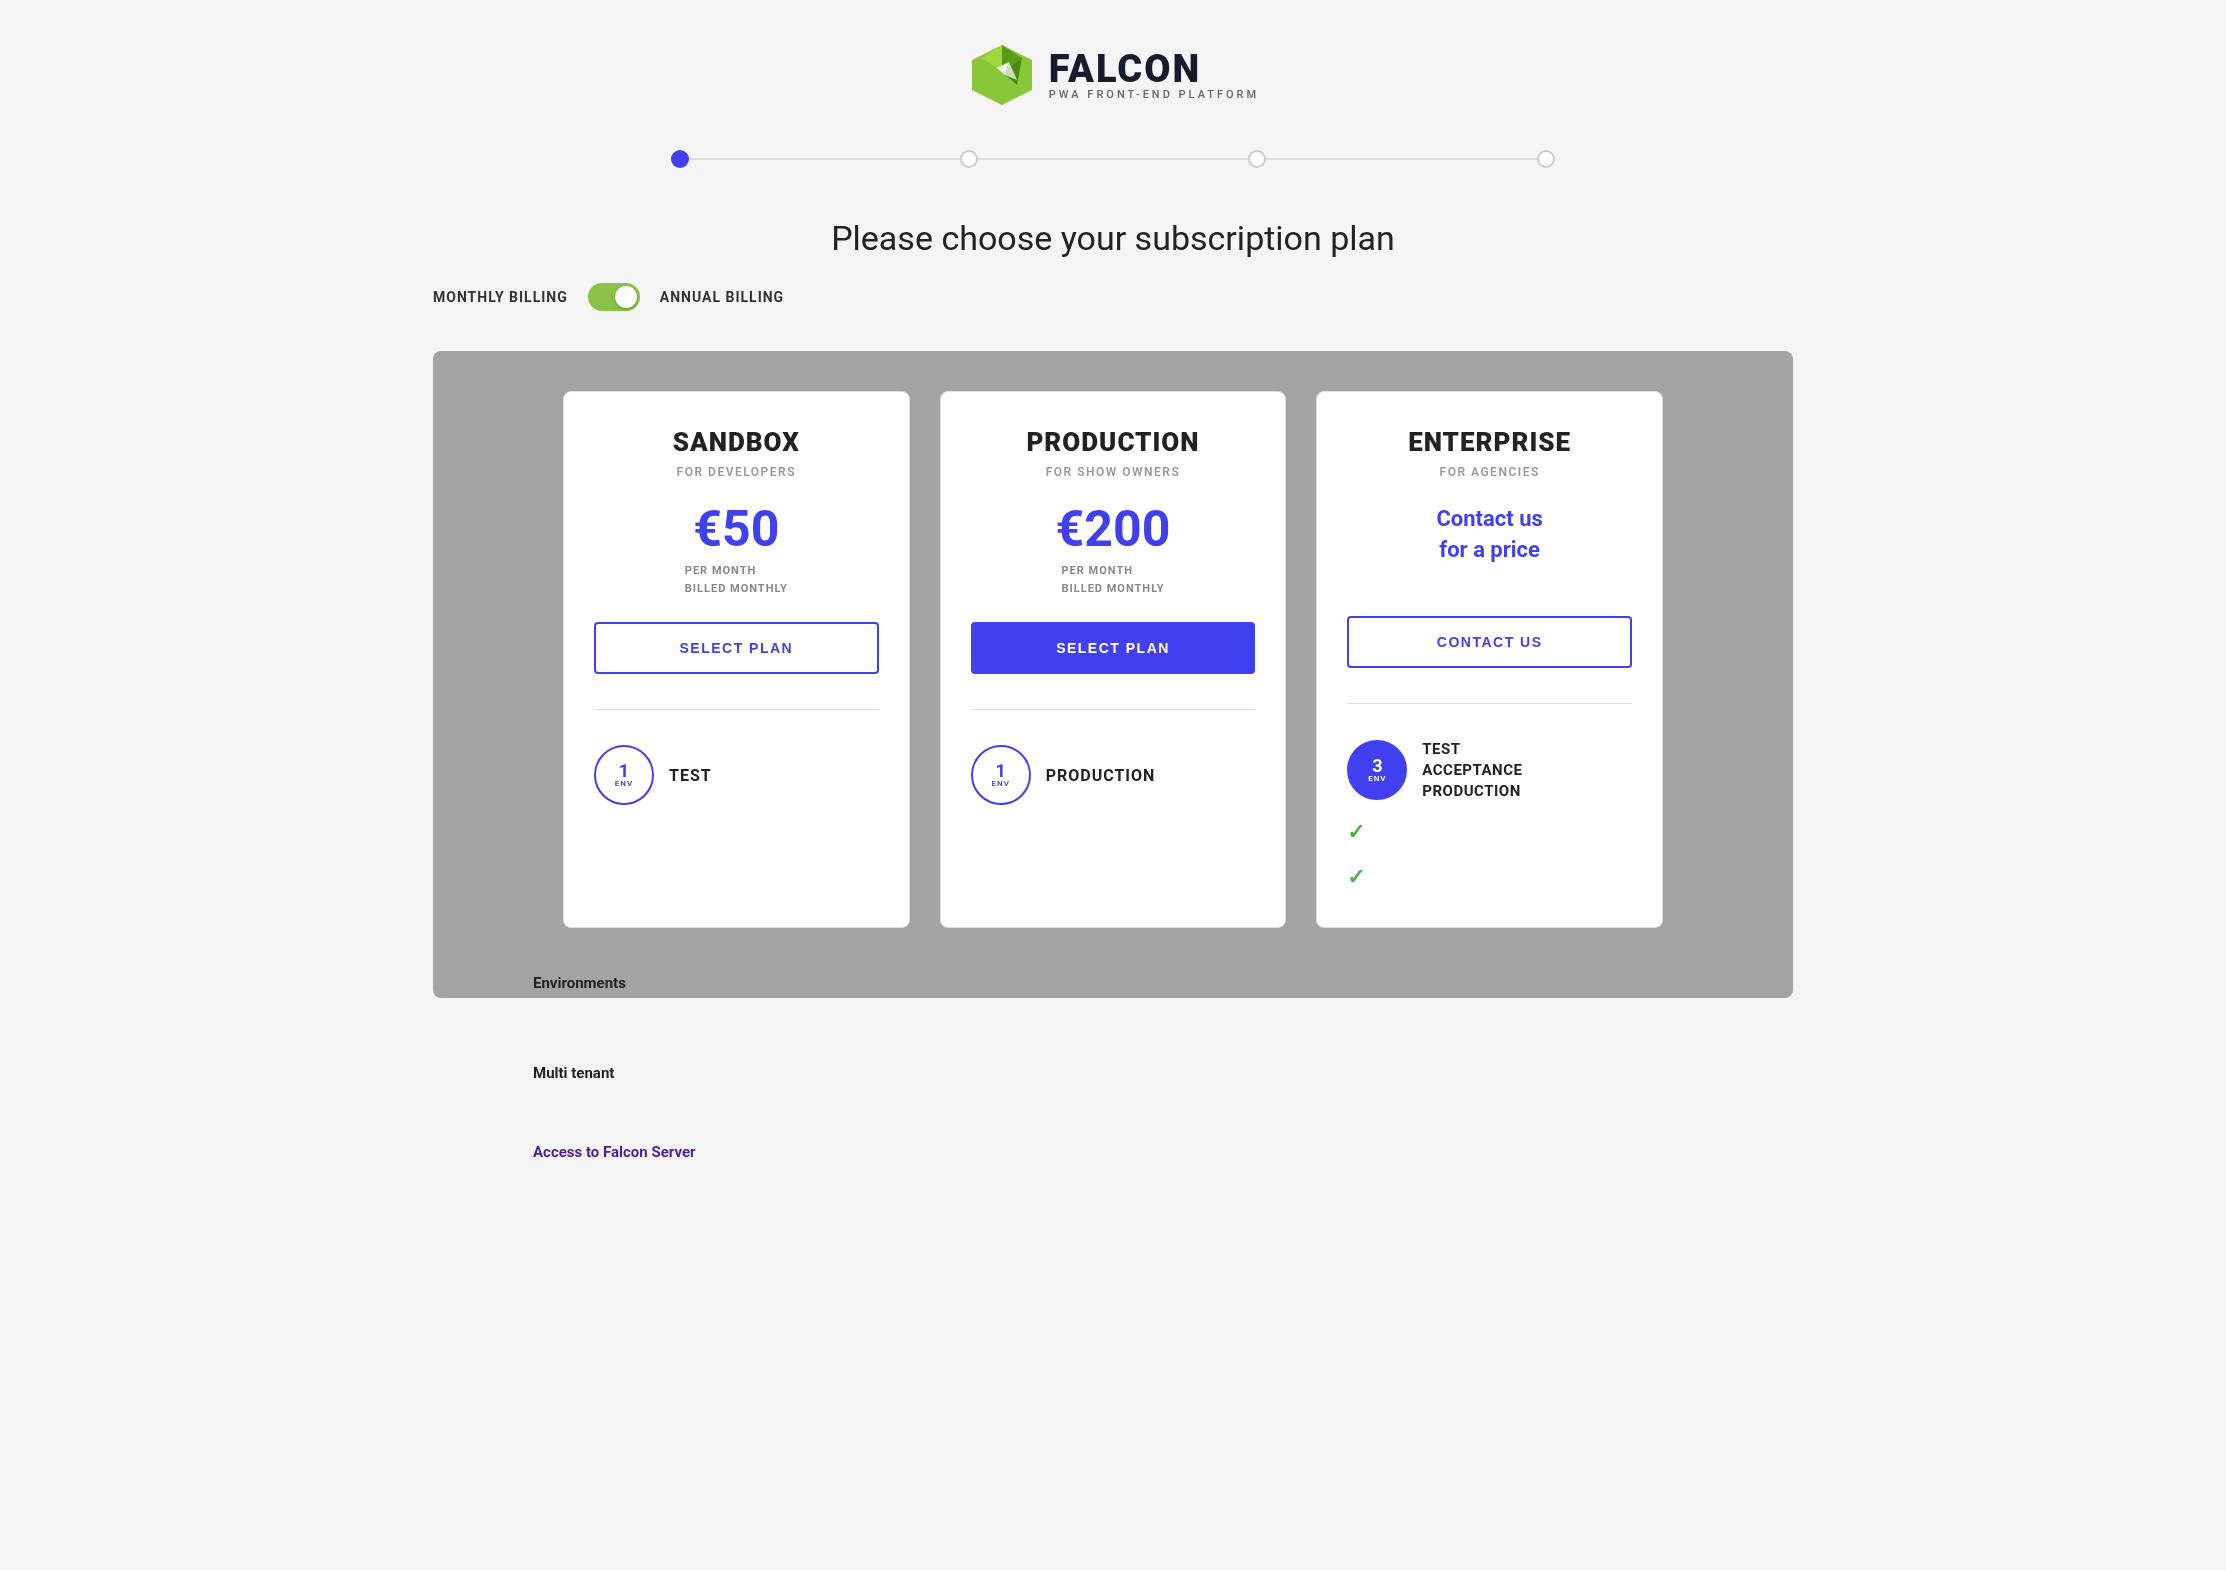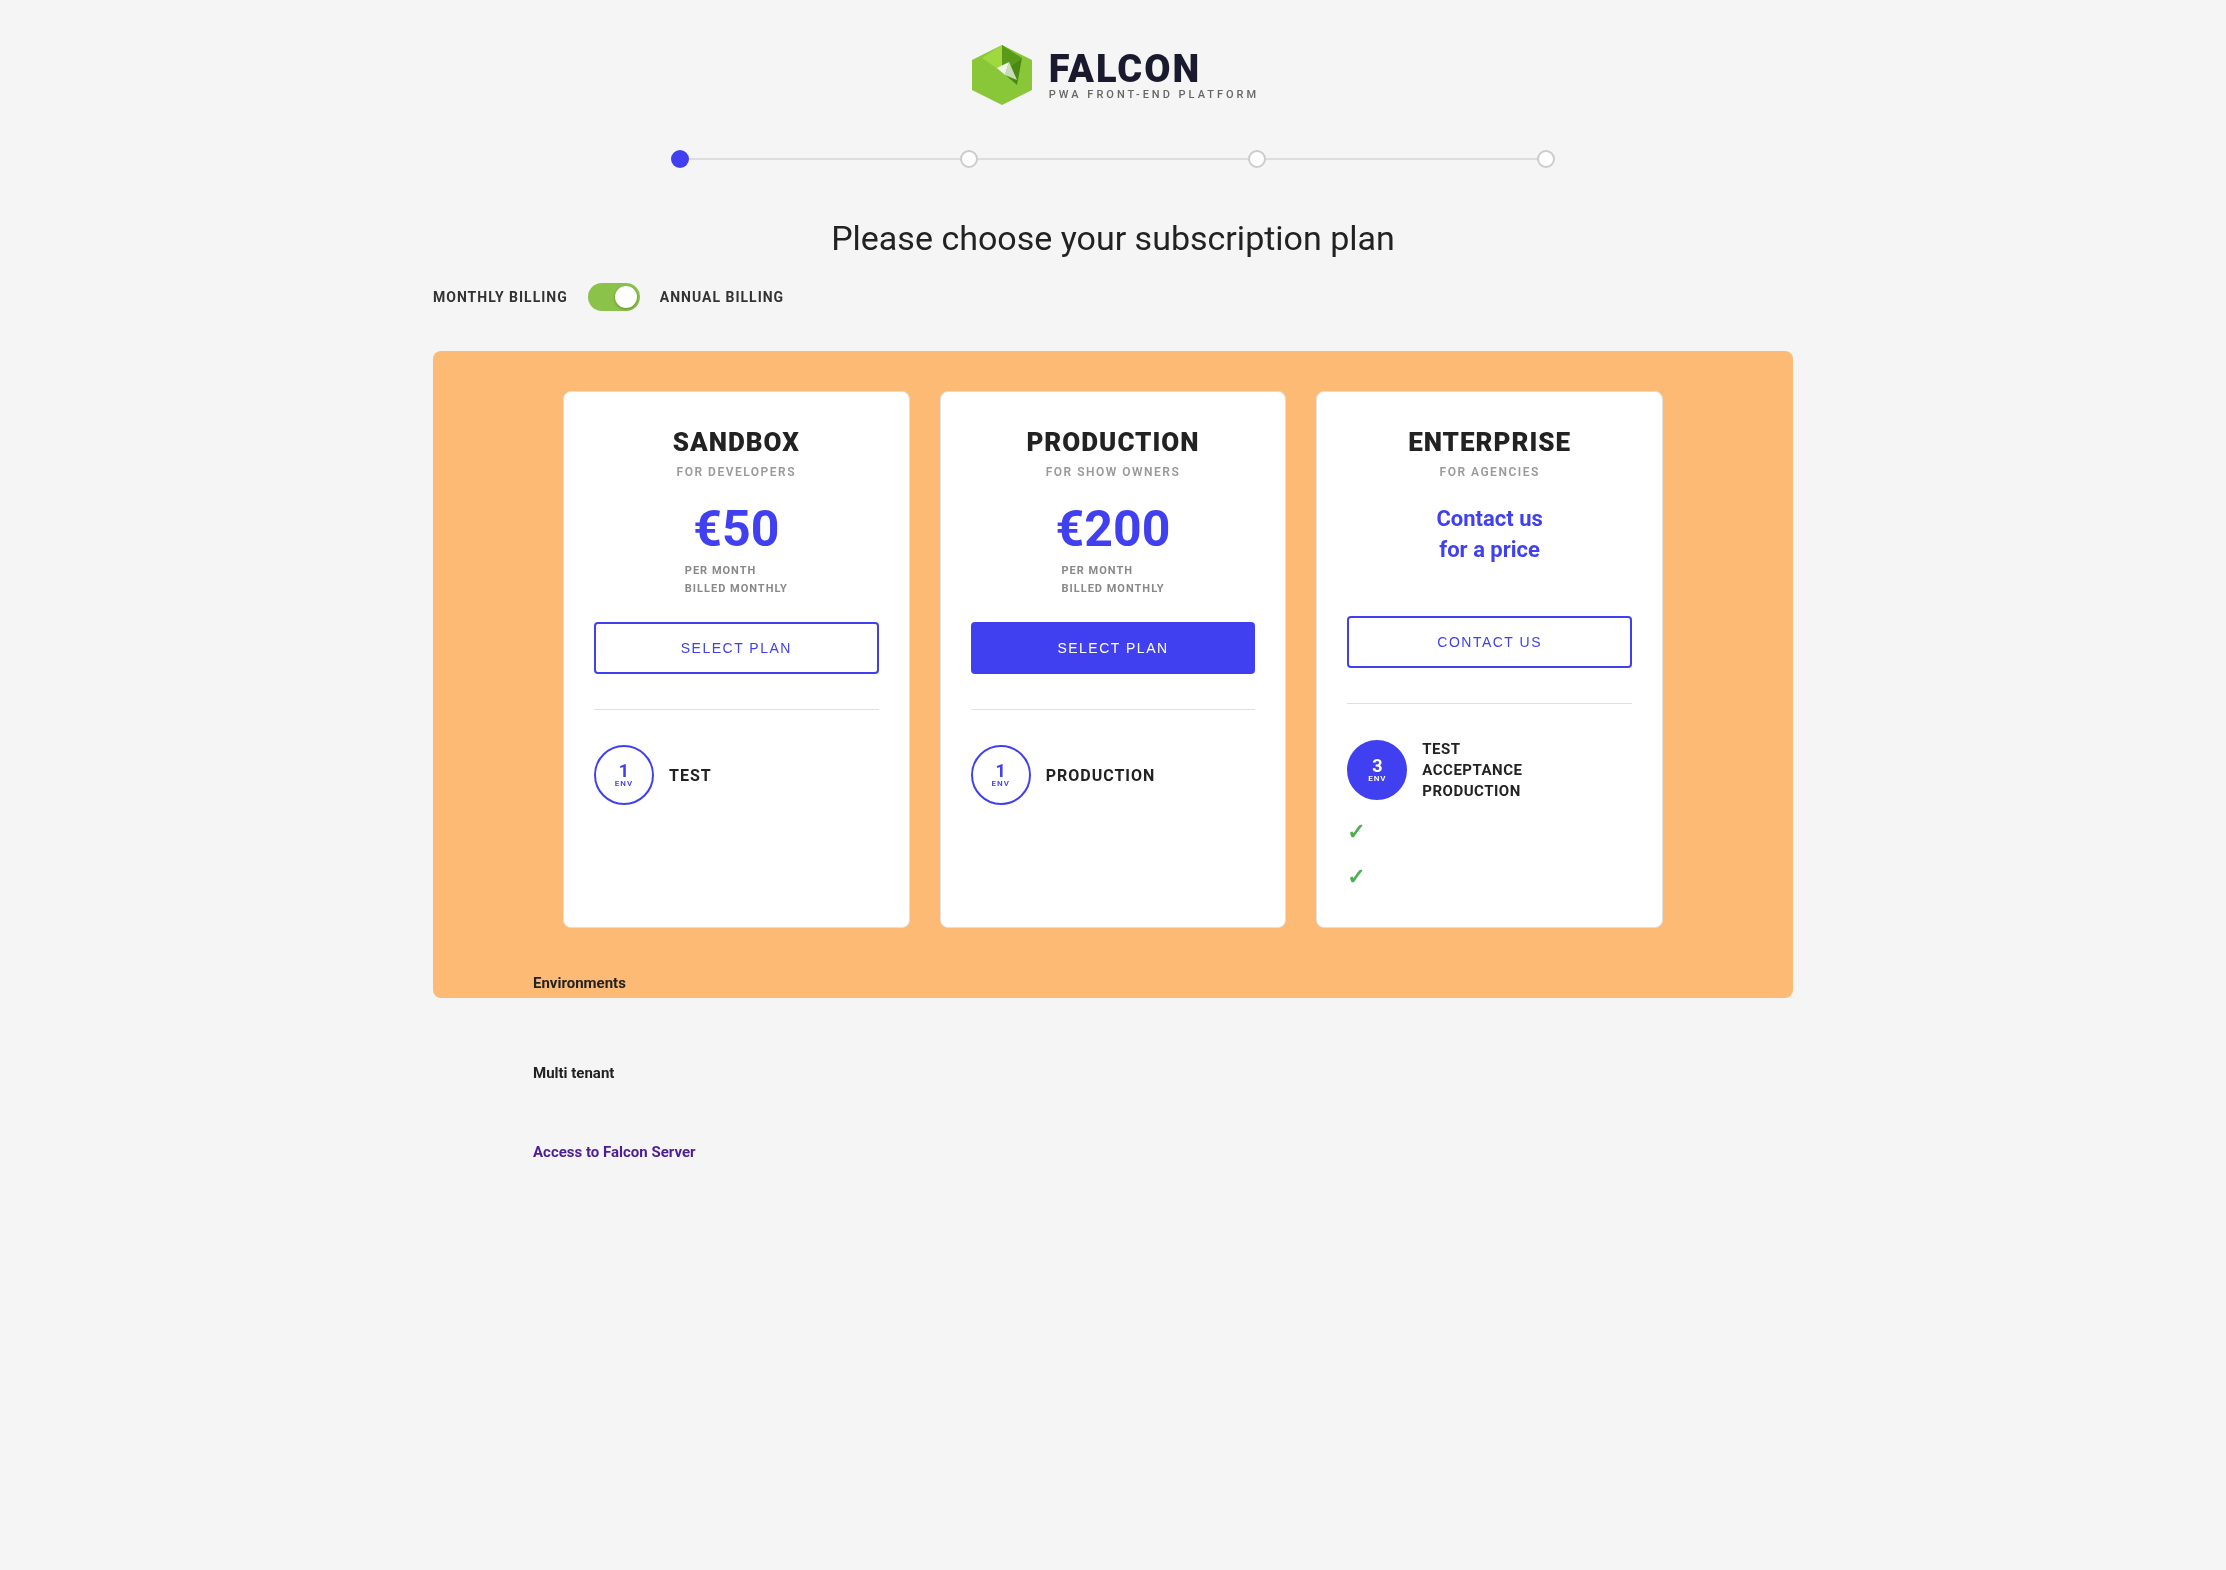--- a/index.html
+++ b/index.html
@@ -83,21 +83,21 @@
       height: 22px;
       background: #fff;
       border-radius: 50%;
       position: absolute;
       right: 3px;
       box-shadow: 0 1px 3px rgba(0,0,0,0.3);
     }
 
     
     .plans-section {
-      background: #fdba74;
+      background: #a3a3a3;
       border-radius: 8px;
       padding: 40px 20px;
     }
     .plans-grid {
       display: grid;
       grid-template-columns: repeat(3, 1fr);
       gap: 30px;
       max-width: 1100px;
       margin: 0 auto;
     }
@@ -148,21 +148,21 @@
       color: #4040f0;
       text-align: center;
       line-height: 1.4;
       margin-bottom: 50px;
     }
     .select-btn {
       width: 100%;
       padding: 16px 35px;
       border-radius: 4px;
       font-size: 14px;
-      font-weight: 400;
+      font-weight: 700;
       letter-spacing: 1.5px;
       cursor: pointer;
       text-align: center;
       border: 2px solid #4040f0;
       margin-bottom: 30px;
     }
     .select-btn.outline {
       background: #fff;
       color: #4040f0;
     }

